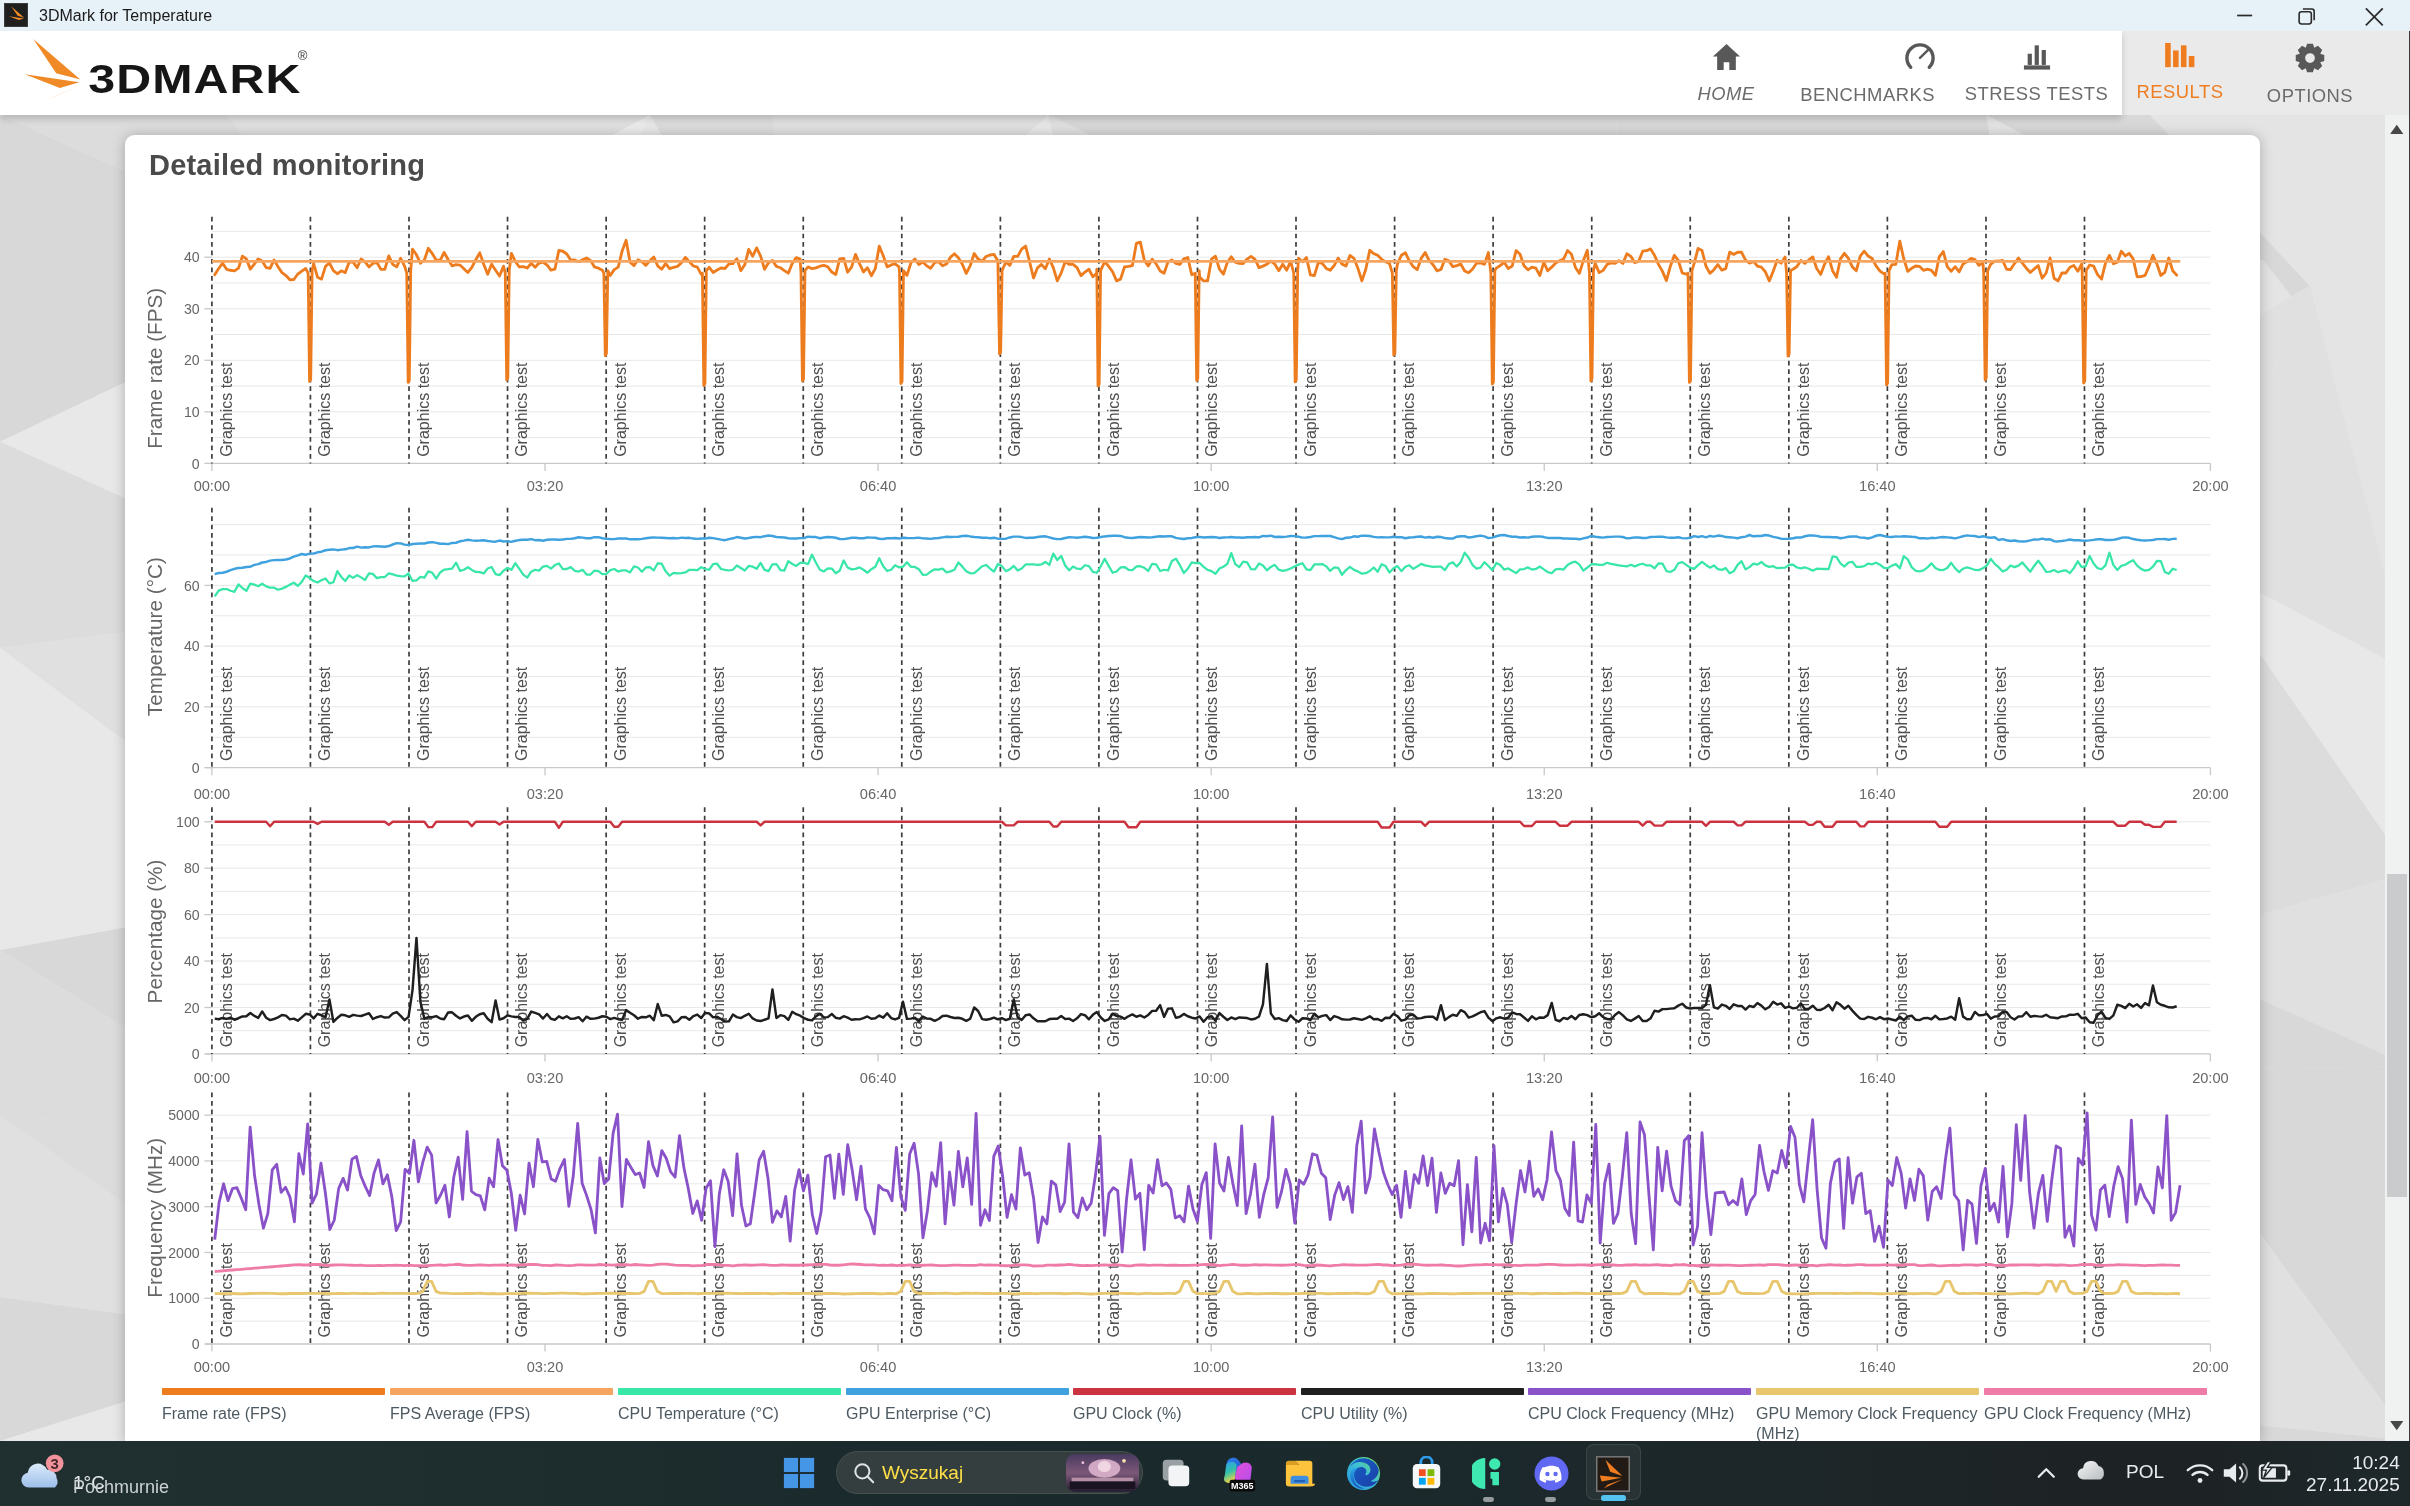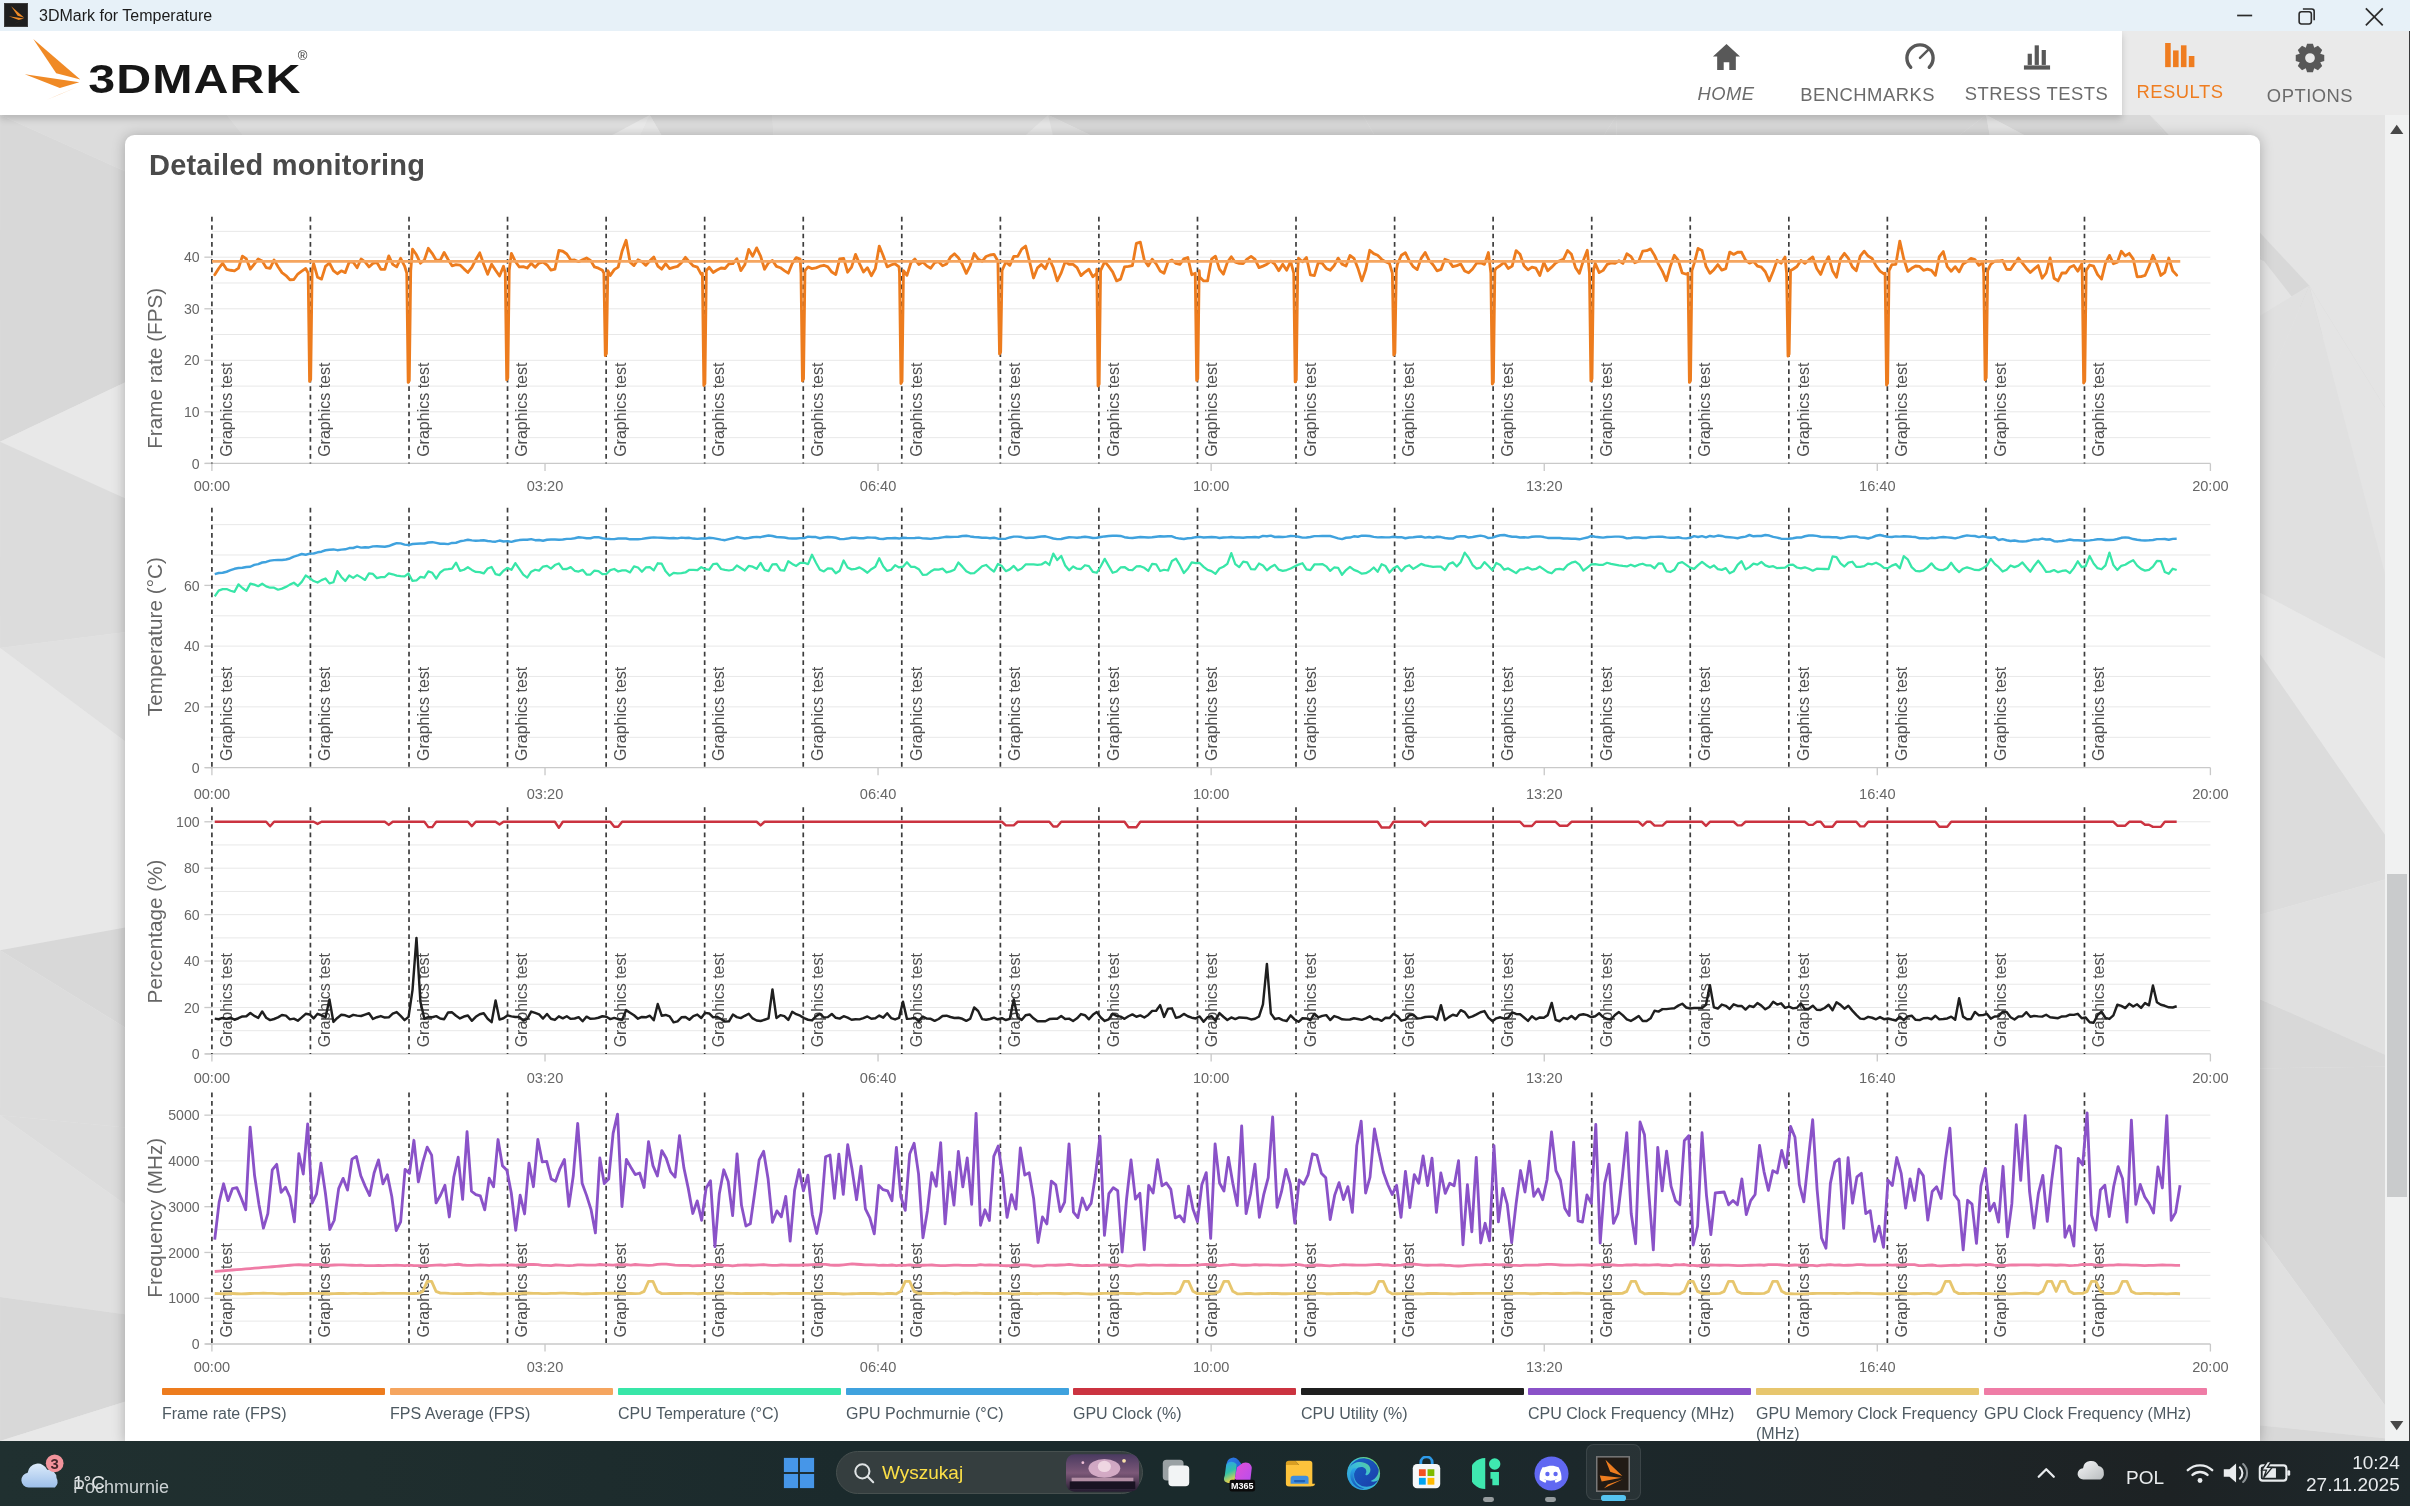--- a/index.html
+++ b/index.html
@@ -478,21 +478,21 @@
 <div class="lgi" style="left:390px">
     <div class="lgsw" style="background:#F5A55F"></div>
     <div class="lgt">FPS Average (FPS)</div>
   </div>
 <div class="lgi" style="left:618px">
     <div class="lgsw" style="background:#38E6A8"></div>
     <div class="lgt">CPU Temperature (°C)</div>
   </div>
 <div class="lgi" style="left:846px">
     <div class="lgsw" style="background:#3FA2DE"></div>
-    <div class="lgt">GPU Pochmurnie (°C)</div>
+    <div class="lgt">GPU Enterprise (°C)</div>
   </div>
 <div class="lgi" style="left:1073px">
     <div class="lgsw" style="background:#CB3340"></div>
     <div class="lgt">GPU Clock (%)</div>
   </div>
 <div class="lgi" style="left:1301px">
     <div class="lgsw" style="background:#1F1F1F"></div>
     <div class="lgt">CPU Utility (%)</div>
   </div>
 <div class="lgi" style="left:1528px">
@@ -748,21 +748,21 @@
   <svg width="34" height="38" viewBox="0 0 36 40">
     <defs>
         <linearGradient id="odg" x1="0" y1="0" x2="1" y2="1">
           <stop offset="0" stop-color="#f5f6f7"></stop>
           <stop offset="1" stop-color="#b9bdbf"></stop>
         </linearGradient>
       </defs>
     <path d="M9 27 a6 6 0 0 1 -0.5-12 a8.5 8.5 0 0 1 16.4-2.3 a7 7 0 0 1 5.6 6.9 a7.4 7.4 0 0 1 -3.5 7.4 Z" fill="url(#odg)"></path>
   </svg>
 </div>
-<div class="tray" style="left:2126px;top:1461px;font-size:19px;margin-top:6px;">POL</div>
+<div class="tray" style="left:2126px;top:1461px;font-size:19px;">POL</div>
 <div class="tray" style="left:2185px;">
   <svg width="30" height="38" viewBox="0 0 32 40">
     <path d="M3 17 a19 19 0 0 1 26 0" fill="none" stroke="#e9ecee" stroke-width="2.6" stroke-linecap="round"></path>
     <path d="M8 22 a12 12 0 0 1 16 0" fill="none" stroke="#e9ecee" stroke-width="2.6" stroke-linecap="round"></path>
     <circle cx="16" cy="28" r="2.6" fill="#e9ecee"></circle>
   </svg>
 </div>
 <div class="tray" style="left:2220px;">
   <svg width="34" height="38" viewBox="0 0 36 40">
     <path d="M4 16 h6 l7 -6 v20 l-7 -6 h-6 z" fill="#e9ecee"></path>

